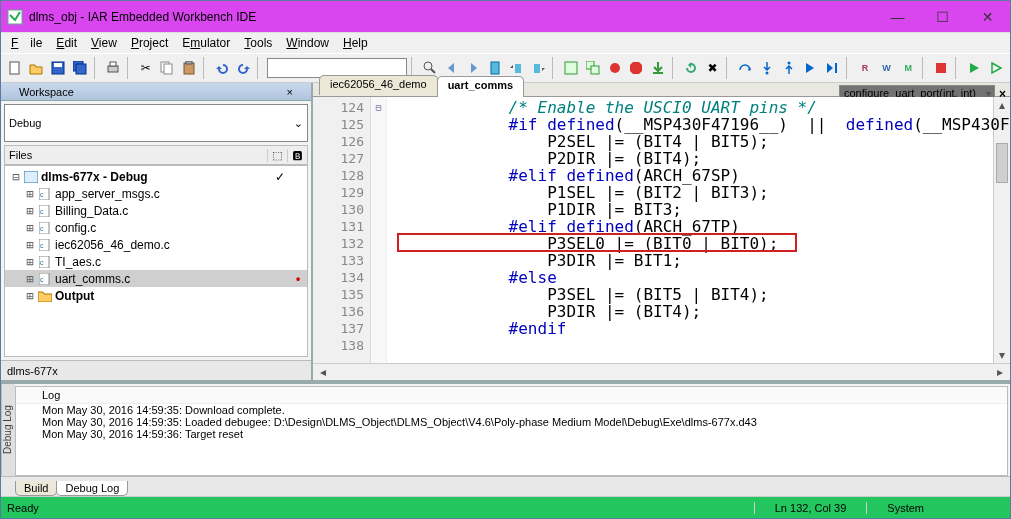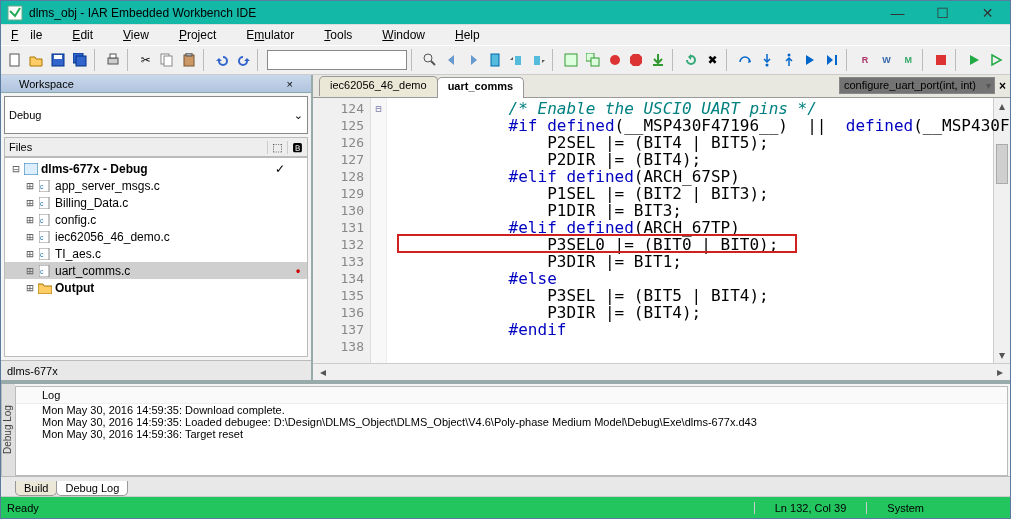--- a/index.html
+++ b/index.html
@@ -3,33 +3,33 @@
 <meta charset="utf-8">
 <style>
   * { box-sizing: border-box; }
   html, body {
     margin: 0; padding: 0; width: 1011px; height: 519px;
     font-family: "Segoe UI", Tahoma, sans-serif; font-size: 12px;
     background: #fff; color: #000; overflow: hidden;
   }
   .window { display: flex; flex-direction: column; height: 100%; border: 1px solid #5a7aa0; }
   .titlebar {
-    display: flex; align-items: center; height: 24px; background: #14b8a6;
+    display: flex; align-items: center; height: 32px; background: #d946ef;
     border-bottom: 1px solid #ddd; padding-left: 6px;
   }
   .titlebar .icon { width: 16px; height: 16px; margin-right: 6px; }
   .titlebar .title { flex: 1; }
   .winbtns { display: flex; height: 100%; }
   .winbtn {
     width: 45px; display: flex; align-items: center; justify-content: center;
     font-size: 14px; color: #333;
   }
   .menubar {
     display: flex; align-items: center; height: 20px; background: #f0f0f0;
-    padding: 0 4px; gap: 18px; font-size: 12px;
+    padding: 0 4px; gap: 2px; font-size: 12px;
   }
   .menubar span { padding: 2px 6px; }
   .menubar span u { text-decoration: underline; }
   .toolbar {
     display: flex; align-items: center; height: 30px; background: #f0f0f0;
     border-top: 1px solid #fff; border-bottom: 1px solid #ccc; padding: 0 4px; gap: 2px;
   }
   .tbtn {
     width: 22px; height: 22px; display: flex; align-items: center; justify-content: center;
     border: 1px solid transparent; border-radius: 2px;
@@ -72,21 +72,21 @@
   .tree-row.sel { background:#cfcfcf; }
   .tree-row .mark { width:18px; text-align:center; color:#c00; font-weight:bold; }
   .tree-row .ck { width:18px; text-align:center; color:#000; }
   .ws-tab {
     height:20px; border-top:1px solid #bbb; background:#e8e8e8; font-size:11px;
     display:flex; align-items:center; padding-left:6px;
   }
   
   .editor-side { flex:1; display:flex; flex-direction:column; min-width:0; }
   .editor-tabs {
-    height:23px; background:#e8e8e0; border-bottom:1px solid #999;
+    height:14px; background:#e8e8e0; border-bottom:1px solid #999;
     display:flex; align-items:flex-end; padding-left:6px; position:relative;
   }
   .etab {
     height:20px; border:1px solid #999; border-bottom:none; background:#ece8d8;
     padding:2px 10px 0 10px; font-size:11px; margin-right:-1px;
     border-top-left-radius:5px; border-top-right-radius:5px;
   }
   .etab.active { background:#fff; font-weight:bold; height:21px; position:relative; top:1px; }
   .editor-func {
     position:absolute; right:4px; top:2px; font-size:11px; display:flex; align-items:center; gap:4px;

